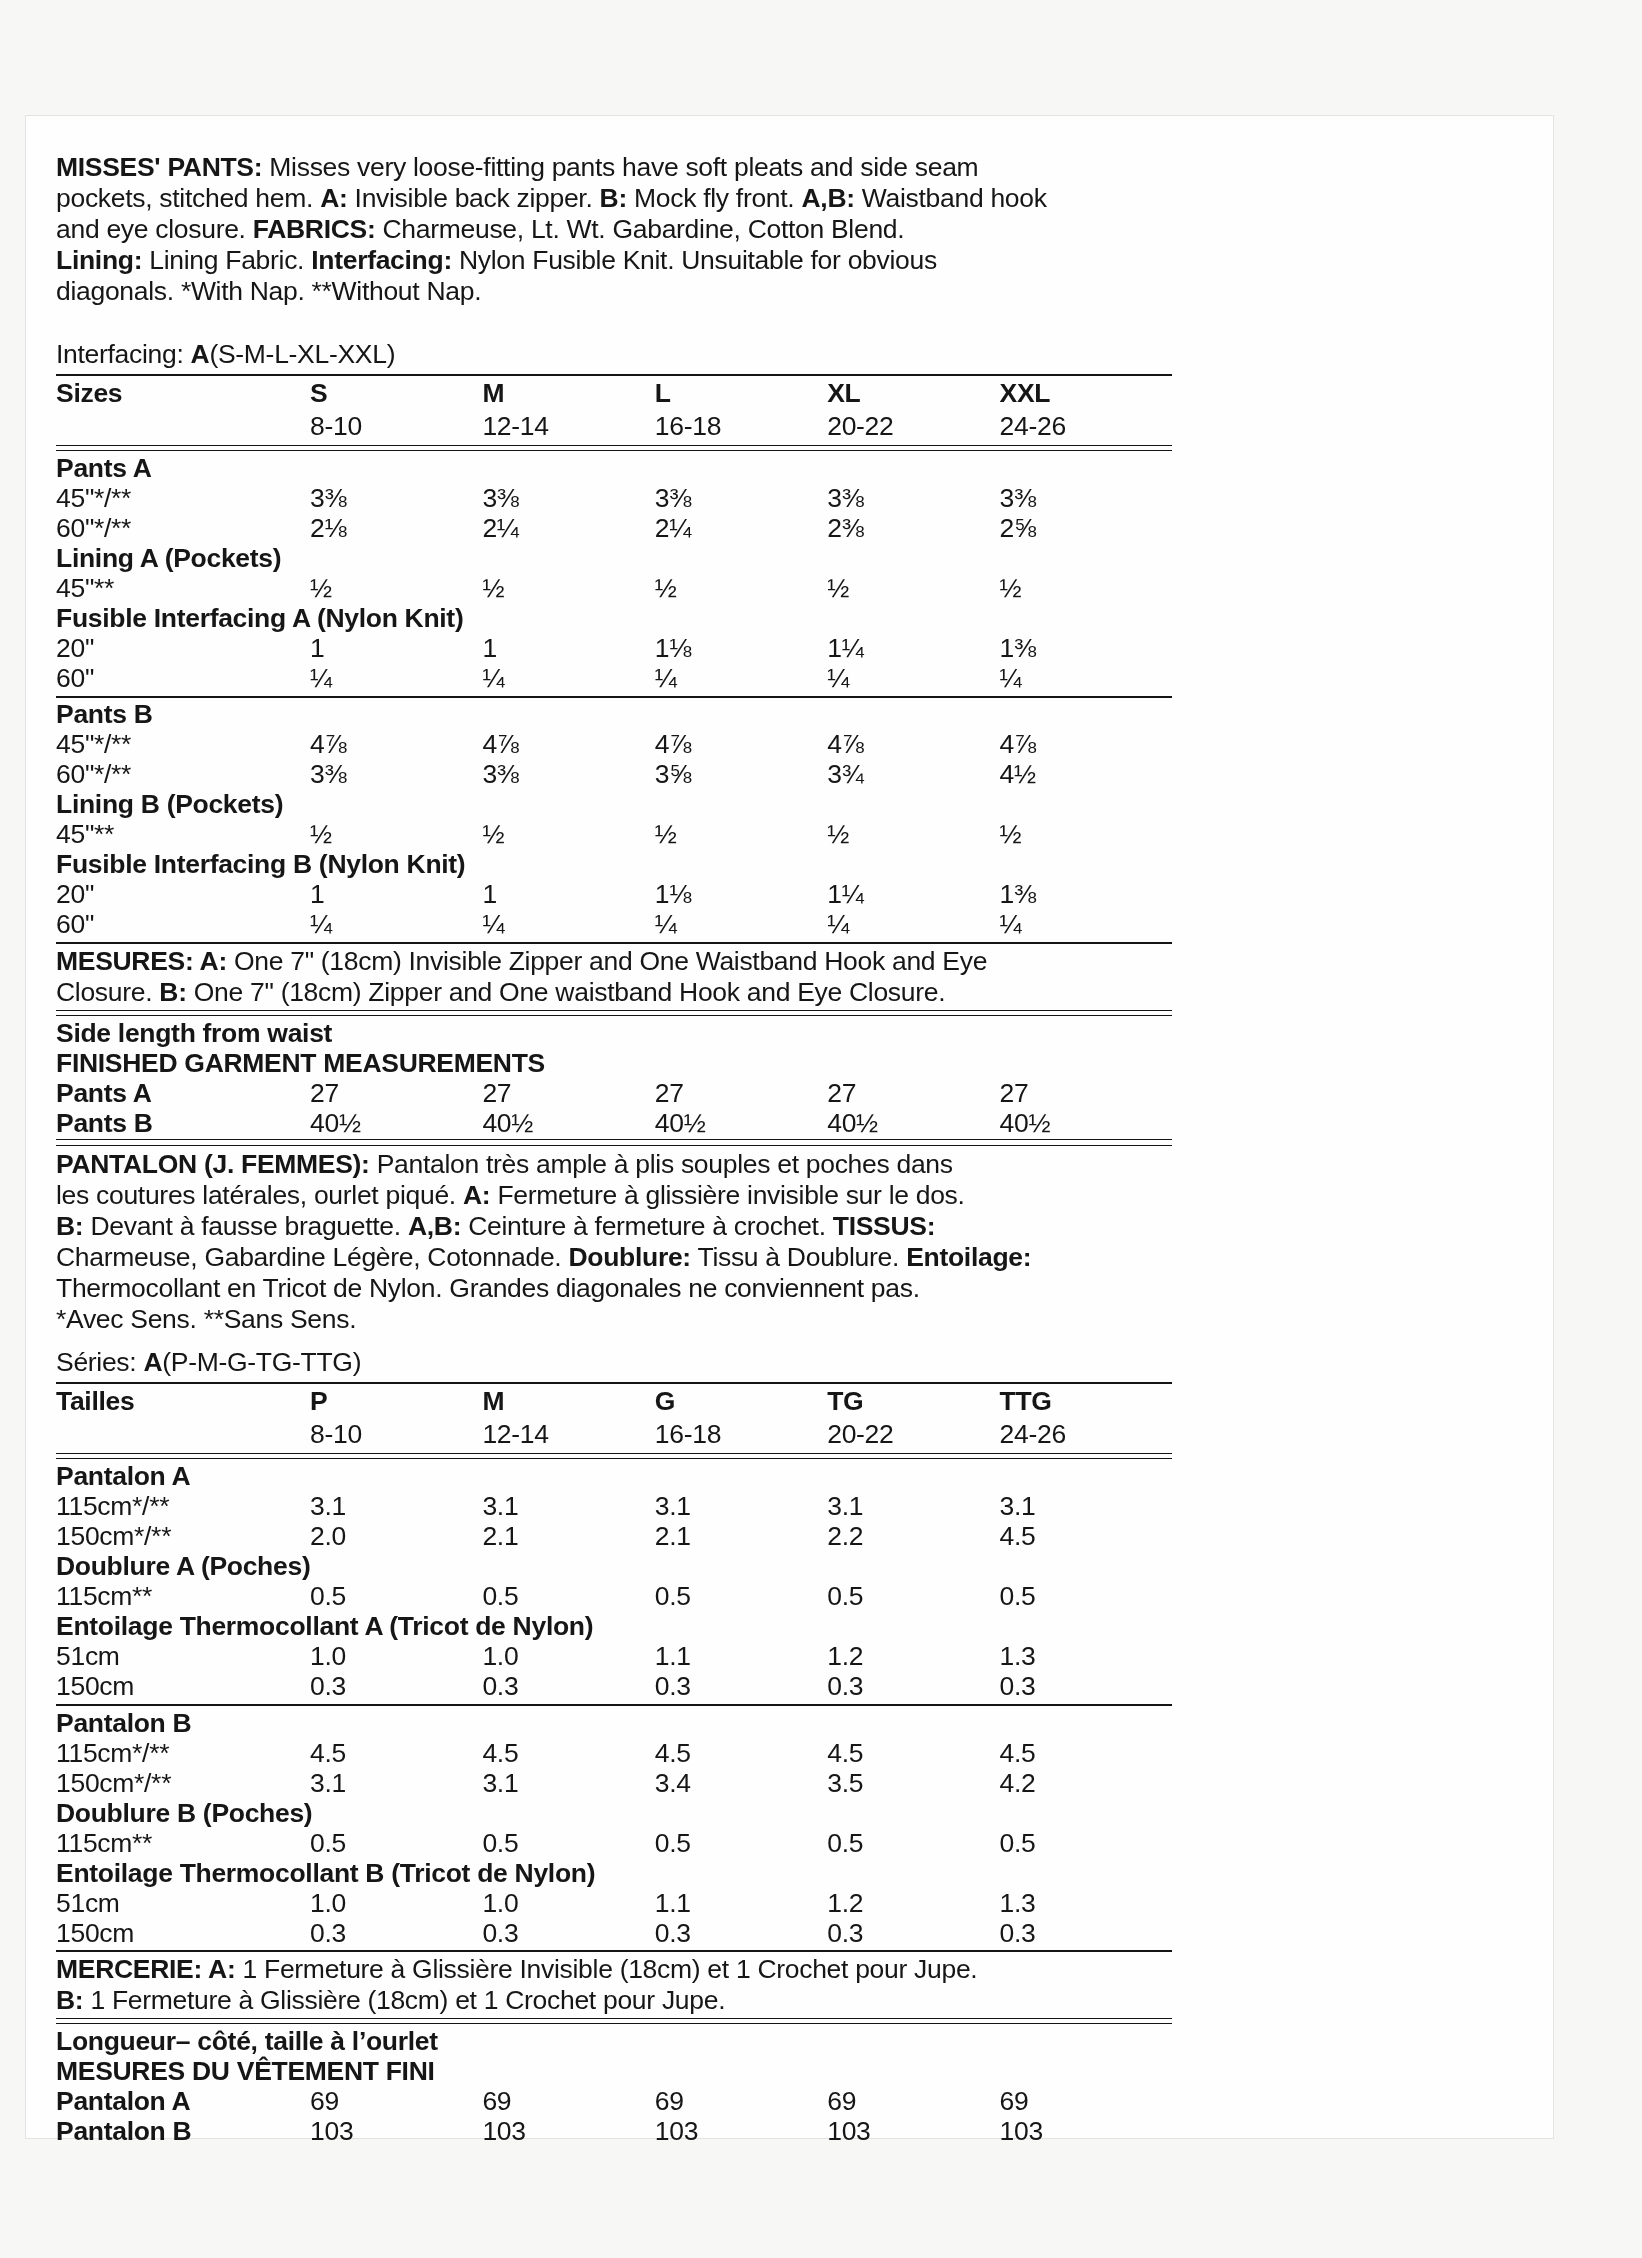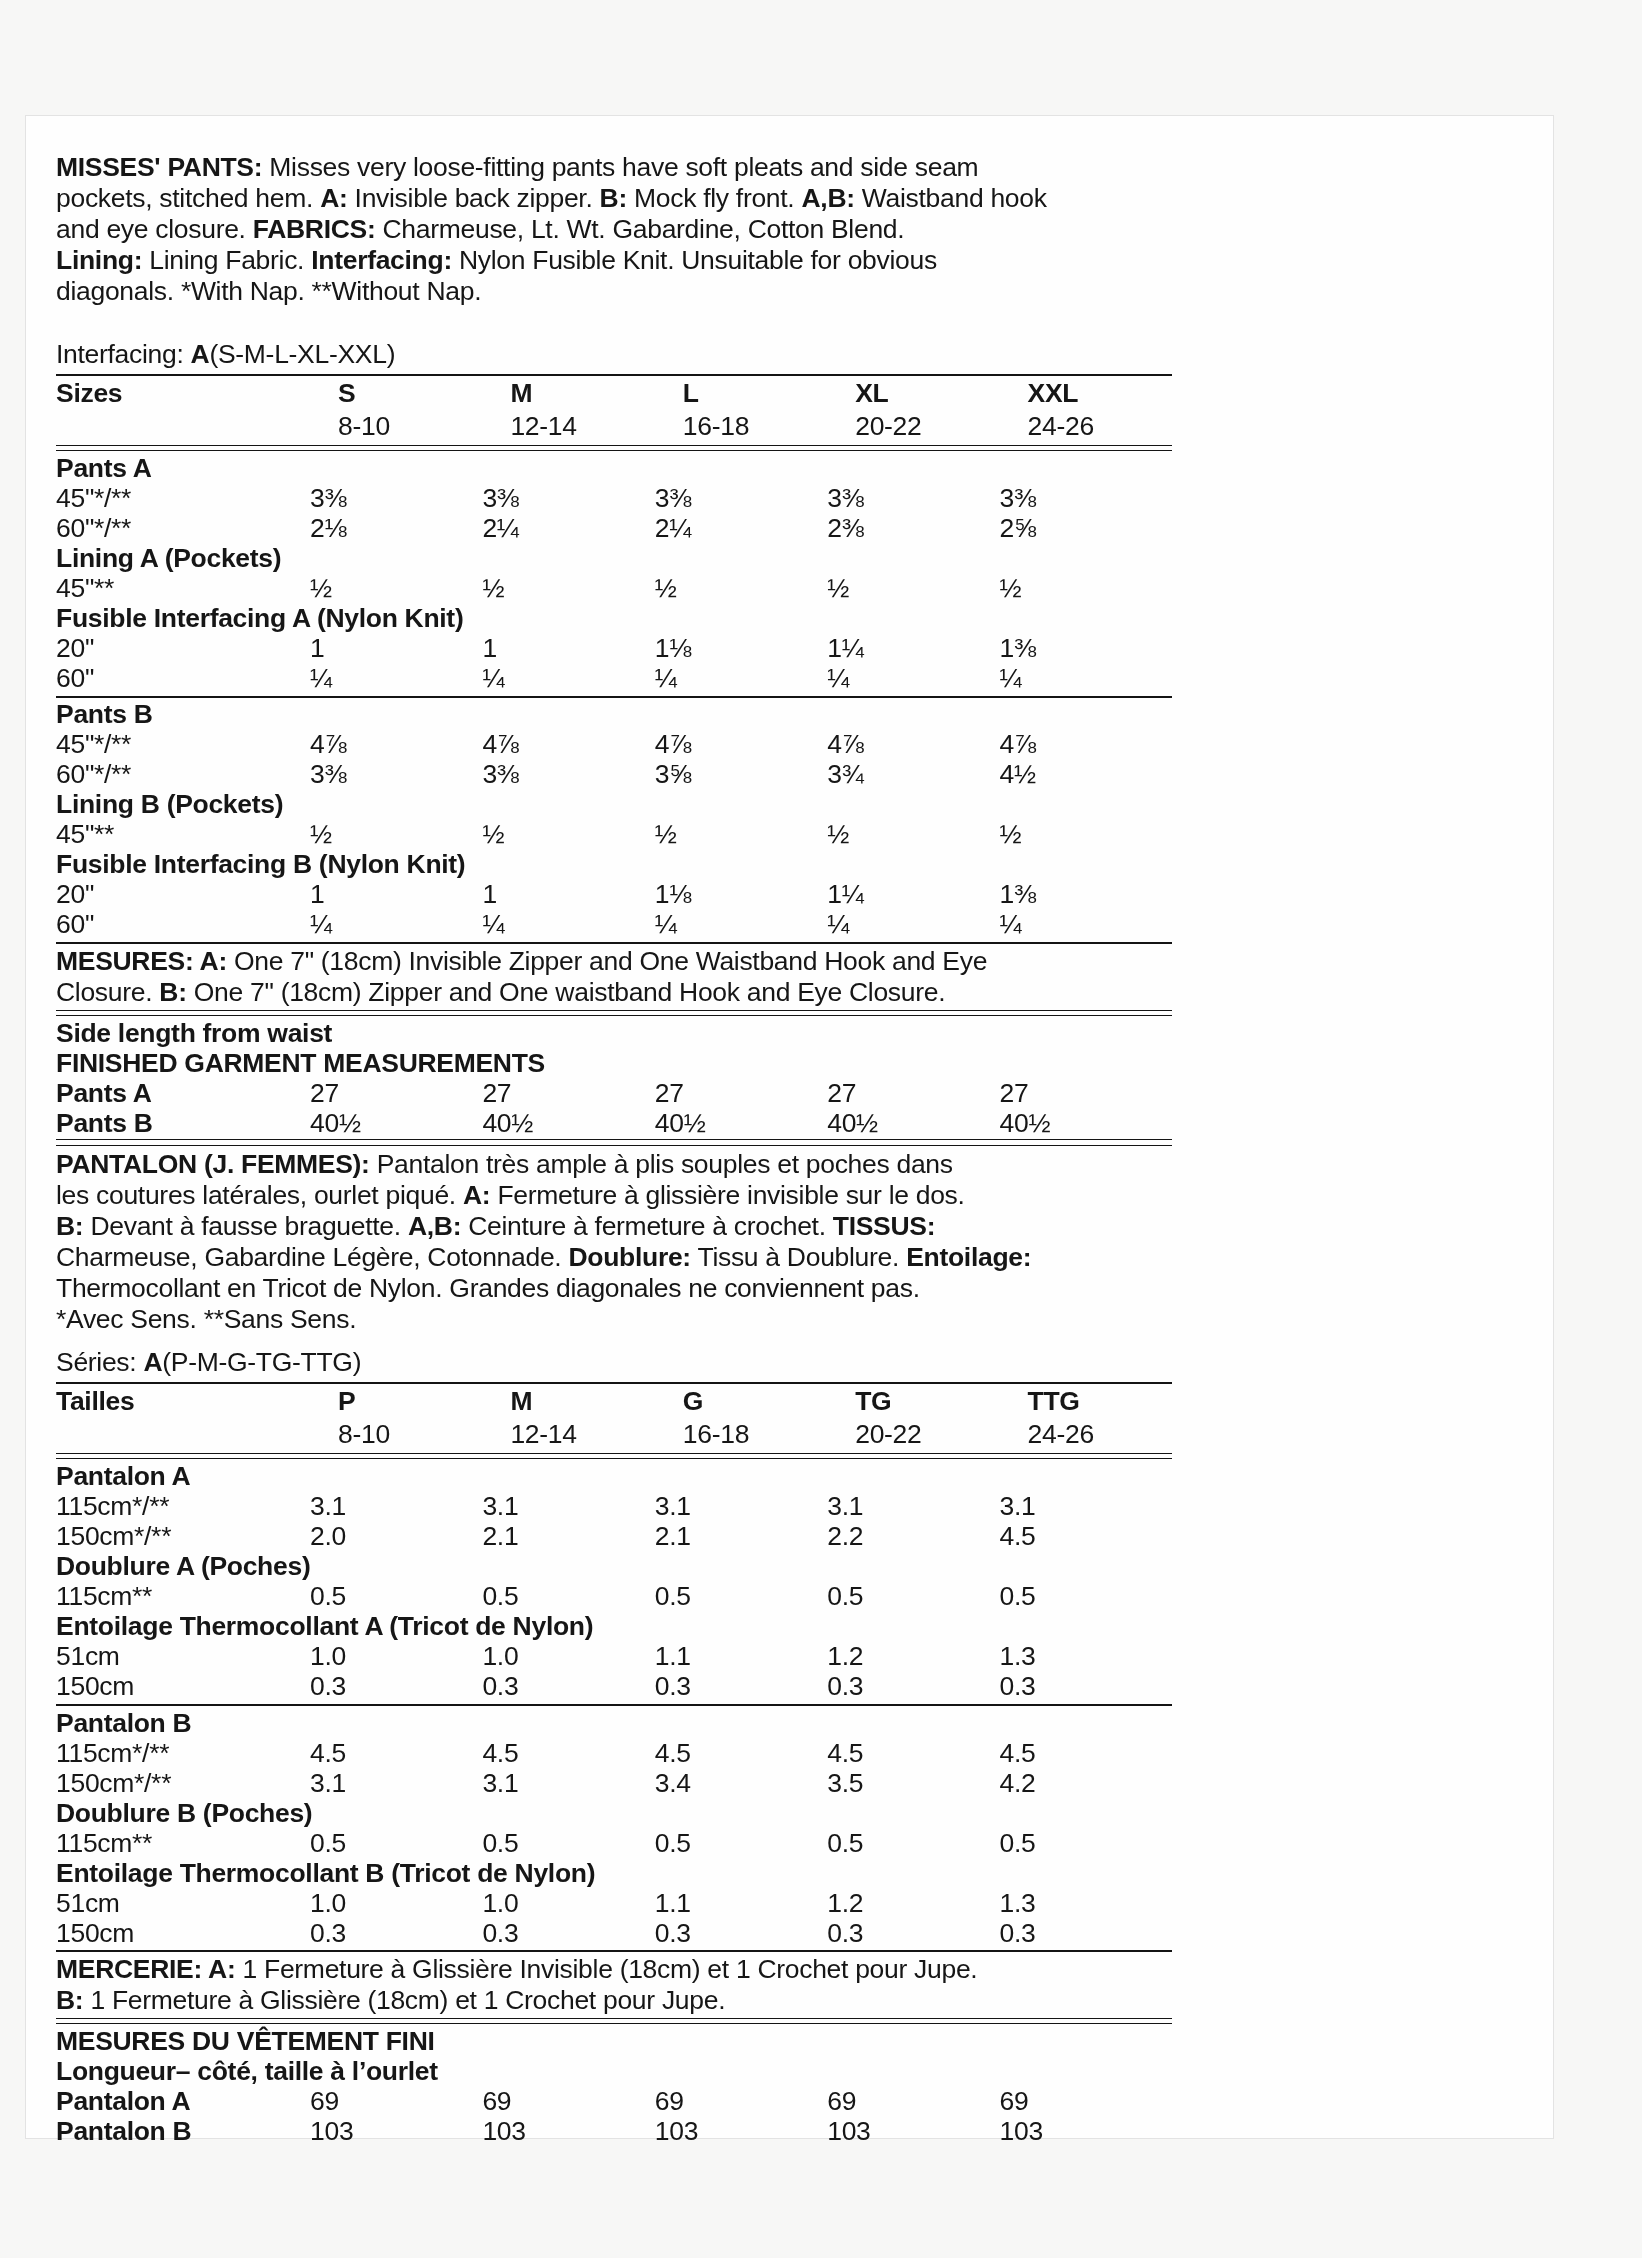--- a/index.html
+++ b/index.html
@@ -28,21 +28,21 @@
   .content{width:1116px;}
   .para{margin:0;white-space:nowrap;}
   .para .b{font-weight:bold;}
   .para.desc{margin-bottom:32px;}
   .para.combo{margin-bottom:3.5px;}
   .para.tight{margin:1.8px 0;}
   .tbl{width:1116px;}
   .rule{border-top:2.6px solid var(--rule);margin:2.6px 0 1.8px 0;}
   .rule.rule2{border-top:1.8px solid var(--rule);border-bottom:1.8px solid var(--rule);height:6.2px;margin:1.8px 0;}
   .trow{display:grid;grid-template-columns:254px repeat(5,1fr);min-height:30px;line-height:30px;align-items:baseline;}
-  .trow.head,.trow.subhead{min-height:33px;line-height:33px;gap:28px;}
+  .trow.head,.trow.subhead{min-height:33px;line-height:33px;}
   .trow.head .cell{font-weight:bold;}
   .trow.section .cell.label{font-weight:bold;grid-column:1 / -1;}
   .trow.datab .cell.label{font-weight:bold;}
   .cell{white-space:nowrap;}
   .fr-desc{margin-top:3.5px;}
   .series{margin-top:12px;}
 </style>
 </head>
 <body>
 
@@ -326,24 +326,24 @@
           <div class="cell">0.3</div>
         </div>
         <div class="rule"></div>
       </div>
 
     <p class="para tight"><span class="b">MERCERIE: A:</span><span> 1 Fermeture à Glissière Invisible (18cm) et 1 Crochet pour Jupe.</span><br><span class="b">B:</span><span> 1 Fermeture à Glissière (18cm) et 1 Crochet pour Jupe.</span></p>
 
     <div class="tbl">
         <div class="rule rule2"></div>
         <div class="trow section">
+          <div class="cell label">Longueur– côté, taille à l’ourlet</div>
+        </div>
+        <div class="trow section">
           <div class="cell label">MESURES DU VÊTEMENT FINI</div>
-        </div>
-        <div class="trow section">
-          <div class="cell label">Longueur– côté, taille à l’ourlet</div>
         </div>
         <div class="trow datab">
           <div class="cell label">Pantalon A</div>
           <div class="cell">69</div>
           <div class="cell">69</div>
           <div class="cell">69</div>
           <div class="cell">69</div>
           <div class="cell">69</div>
         </div>
         <div class="trow datab">

